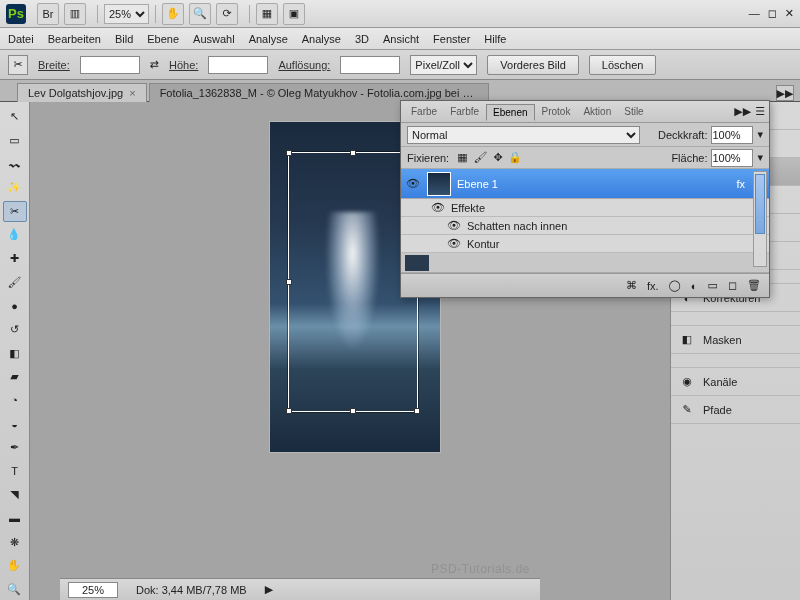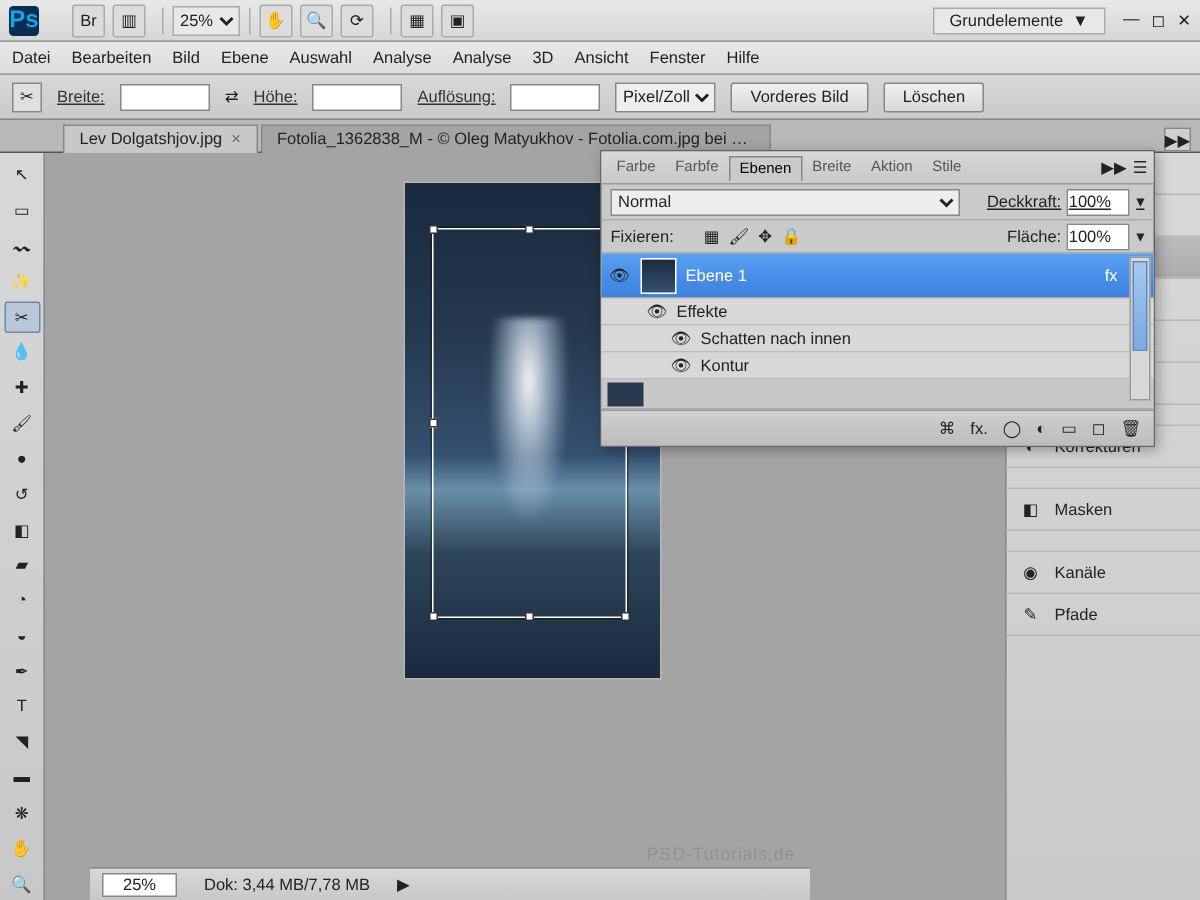--- a/index.html
+++ b/index.html
@@ -1,33 +1,33 @@
 <!DOCTYPE html>
 <html><head>
 <meta charset="utf-8">
 <style>
 * { margin:0; padding:0; box-sizing:border-box; font-family:"Segoe UI",Tahoma,sans-serif; font-size:11px; color:#222; user-select:none; }
 body { background:#b0b0b0; width:800px; height:600px; overflow:hidden; position:relative; }
 .titlebar { height:28px; background:linear-gradient(#e8e8e8,#d6d6d6); display:flex; align-items:center; padding:0 6px; border-bottom:1px solid #999; }
-.titlebar .ps { width:20px; height:20px; background:#0a2e52; color:#0ea5e9; font-weight:bold; font-size:16px; display:flex; align-items:center; justify-content:center; border-radius:3px; margin-right:22px;}
+.titlebar .ps { width:20px; height:20px; background:#0a2e52; color:#84cc16; font-weight:bold; font-size:13px; display:flex; align-items:center; justify-content:center; border-radius:3px; margin-right:11px;}
 .titlebar .ico { width:22px; height:22px; background:#dcdcdc; border:1px solid #aaa; border-radius:2px; margin-right:5px; display:flex; align-items:center; justify-content:center; }
 .titlebar .sep { width:1px; height:18px; background:#aaa; margin:0 6px; }
 .titlebar select { font-size:11px; height:20px; background:#e8e8e8; border:1px solid #aaa; }
 .titlebar .spacer { flex:1; }
 .titlebar .workspace { padding:2px 10px; border:1px solid #aaa; background:#e8e8e8; display:flex; align-items:center; gap:6px; }
 .titlebar .winbtns { display:flex; gap:8px; margin-left:12px; color:#666; }
 .menubar { height:22px; background:linear-gradient(#e8e8e8,#dcdcdc); display:flex; align-items:center; padding:0 8px; gap:14px; border-bottom:1px solid #999;}
 .menubar span { cursor:default; }
 .optionbar { height:30px; background:linear-gradient(#d8d8d8,#cacaca); display:flex; align-items:center; padding:0 8px; gap:10px; border-bottom:1px solid #888;}
 .optionbar .lbl { color:#333;text-decoration:underline; }
 .optionbar input.fld { width:60px; height:18px; background:#fff; border:1px solid #888; }
 .optionbar select { height:20px; background:#eee; border:1px solid #888; }
 .optionbar button { height:20px; padding:0 12px; background:linear-gradient(#f0f0f0,#d8d8d8); border:1px solid #888; border-radius:2px;}
 .optionbar .crop { width:20px; height:20px; border:1px solid #888; background:#e0e0e0; display:flex; align-items:center; justify-content:center;}
-.tabs { height:22px; background:#b8b8b8; display:flex; align-items:flex-end; padding-left:42px; border-bottom:1px solid #555;}
+.tabs { height:22px; background:#b8b8b8; display:flex; align-items:flex-end; padding-left:17px; border-bottom:1px solid #555;}
 .tabs .tab { padding:3px 10px; background:#c8c8c8; border:1px solid #888; border-bottom:none; margin-right:2px; position:relative; top:1px; color:#444; max-width:340px; white-space:nowrap; overflow:hidden; text-overflow:ellipsis;}
 .tabs .tab.active { background:#a4a4a4; color:#222; }
 .tabs .tab .x { margin-left:6px; color:#666; }
 .tabs .navs { margin-left:auto; display:flex; gap:2px; padding-right:6px;}
 .tabs .navs div { width:18px; height:16px; background:#d0d0d0; border:1px solid #888; display:flex; align-items:center; justify-content:center;}
 .mainrow { display:flex; height:498px; }
 .toolbox { width:30px; background:linear-gradient(#d8d8d8,#c8c8c8); border-right:1px solid #888; display:flex; flex-direction:column; align-items:center; padding-top:4px; gap:2px;}
 .toolbox .tool { width:24px; height:22px; display:flex; align-items:center; justify-content:center; border:1px solid transparent; border-radius:2px; cursor:default;}
 .toolbox .tool.sel { background:#b8c8d8; border-color:#6a8aaa; }
 .canvas { flex:1; background:#a4a4a4; position:relative; }
@@ -41,23 +41,23 @@
 .rightcol .pitem .pi { width:16px; height:16px; display:flex; align-items:center; justify-content:center;}
 .rightcol .spacer2 { height:14px; border-bottom:1px solid #b8b8b8;}
 
 .layers { position:absolute; left:400px; top:100px; width:370px; background:#cacaca; border:1px solid #666; box-shadow:2px 2px 8px rgba(0,0,0,0.3);}
 .layers .ptabs { height:22px; background:linear-gradient(#d8d8d8,#c8c8c8); display:flex; align-items:center; padding:0 4px; border-bottom:1px solid #999; gap:1px;}
 .layers .ptabs .pt { padding:2px 6px; color:#555; cursor:default; font-size:10px;}
 .layers .ptabs .pt.active { background:#cacaca; color:#000; border:1px solid #888; border-bottom-color:#cacaca; position:relative; top:1px;}
 .layers .ptabs .more { margin-left:auto; display:flex; gap:4px;}
 .layers .row1 { height:24px; display:flex; align-items:center; padding:0 6px; gap:18px; border-bottom:1px solid #aaa;}
 .layers .row1 select { flex:1; height:18px; background:#eee; border:1px solid #888;}
-.layers .row1 .op { display:flex; align-items:center; gap:4px;text-decoration:underline;}
+.layers .row1 .op { display:flex; align-items:center; gap:4px;}
 .layers .row1 input { width:42px; height:18px; border:1px solid #888;}
-.layers .row2 { height:22px; display:flex; align-items:center; padding:0 6px; gap:20px; border-bottom:1px solid #aaa;}
+.layers .row2 { height:22px; display:flex; align-items:center; padding:0 6px; gap:8px; border-bottom:1px solid #aaa;}
 .layers .row2 .lk { display:flex; gap:6px; align-items:center;}
 .layers .row2 .fill { margin-left:auto; display:flex; align-items:center; gap:4px;}
 .layers .row2 input { width:42px; height:18px; border:1px solid #888;}
 .layers .list { background:#c8c8c8; }
 .layers .litem { display:flex; align-items:center; height:30px; border-bottom:1px solid #aaa; padding:0 4px; gap:6px;}
 .layers .litem.sel { background:linear-gradient(#5aa0f0,#3a80e0); color:#fff;}
 .layers .litem.sel span { color:#fff;}
 .layers .litem .eye { width:16px; height:16px; display:flex; align-items:center; justify-content:center;}
 .layers .litem .thumb { width:24px; height:24px; background:linear-gradient(#1a2a3e,#34516f); border:1px solid #fff;}
 .layers .litem .fx { margin-left:auto; color:#fff; padding-right:20px;}
@@ -82,24 +82,20 @@
   <div class="sep"></div>
   <select><option>25%</option></select>
   <div class="sep"></div>
   <div class="ico">✋</div>
   <div class="ico">🔍</div>
   <div class="ico">⟳</div>
   <div class="sep"></div>
   <div class="ico">▦</div>
   <div class="ico">▣</div>
   <div class="spacer"></div>
-  <div class="workspace">
-    <span>Grundelemente</span>
-    <span>▼</span>
-  </div>
   <div class="winbtns">
     <span>—</span>
     <span>◻</span>
     <span>✕</span>
   </div>
 </div>
 
 <div class="menubar">
   <span>Datei</span>
   <span>Bearbeiten</span>
@@ -227,21 +223,21 @@
         <span>Pfade</span>
       </div>
   </div>
 </div>
 
 <div class="layers">
   <div class="ptabs">
     <div class="pt">Farbe</div>
     <div class="pt">Farbfe</div>
     <div class="pt active">Ebenen</div>
-    <div class="pt">Breite</div>
+    <div class="pt">Protok</div>
     <div class="pt">Aktion</div>
     <div class="pt">Stile</div>
     <div class="more">
         <span>▶▶</span>
         <span>☰</span>
       </div>
   </div>
   <div class="row1">
     <select><option>Normal</option></select>
     <div class="op">

